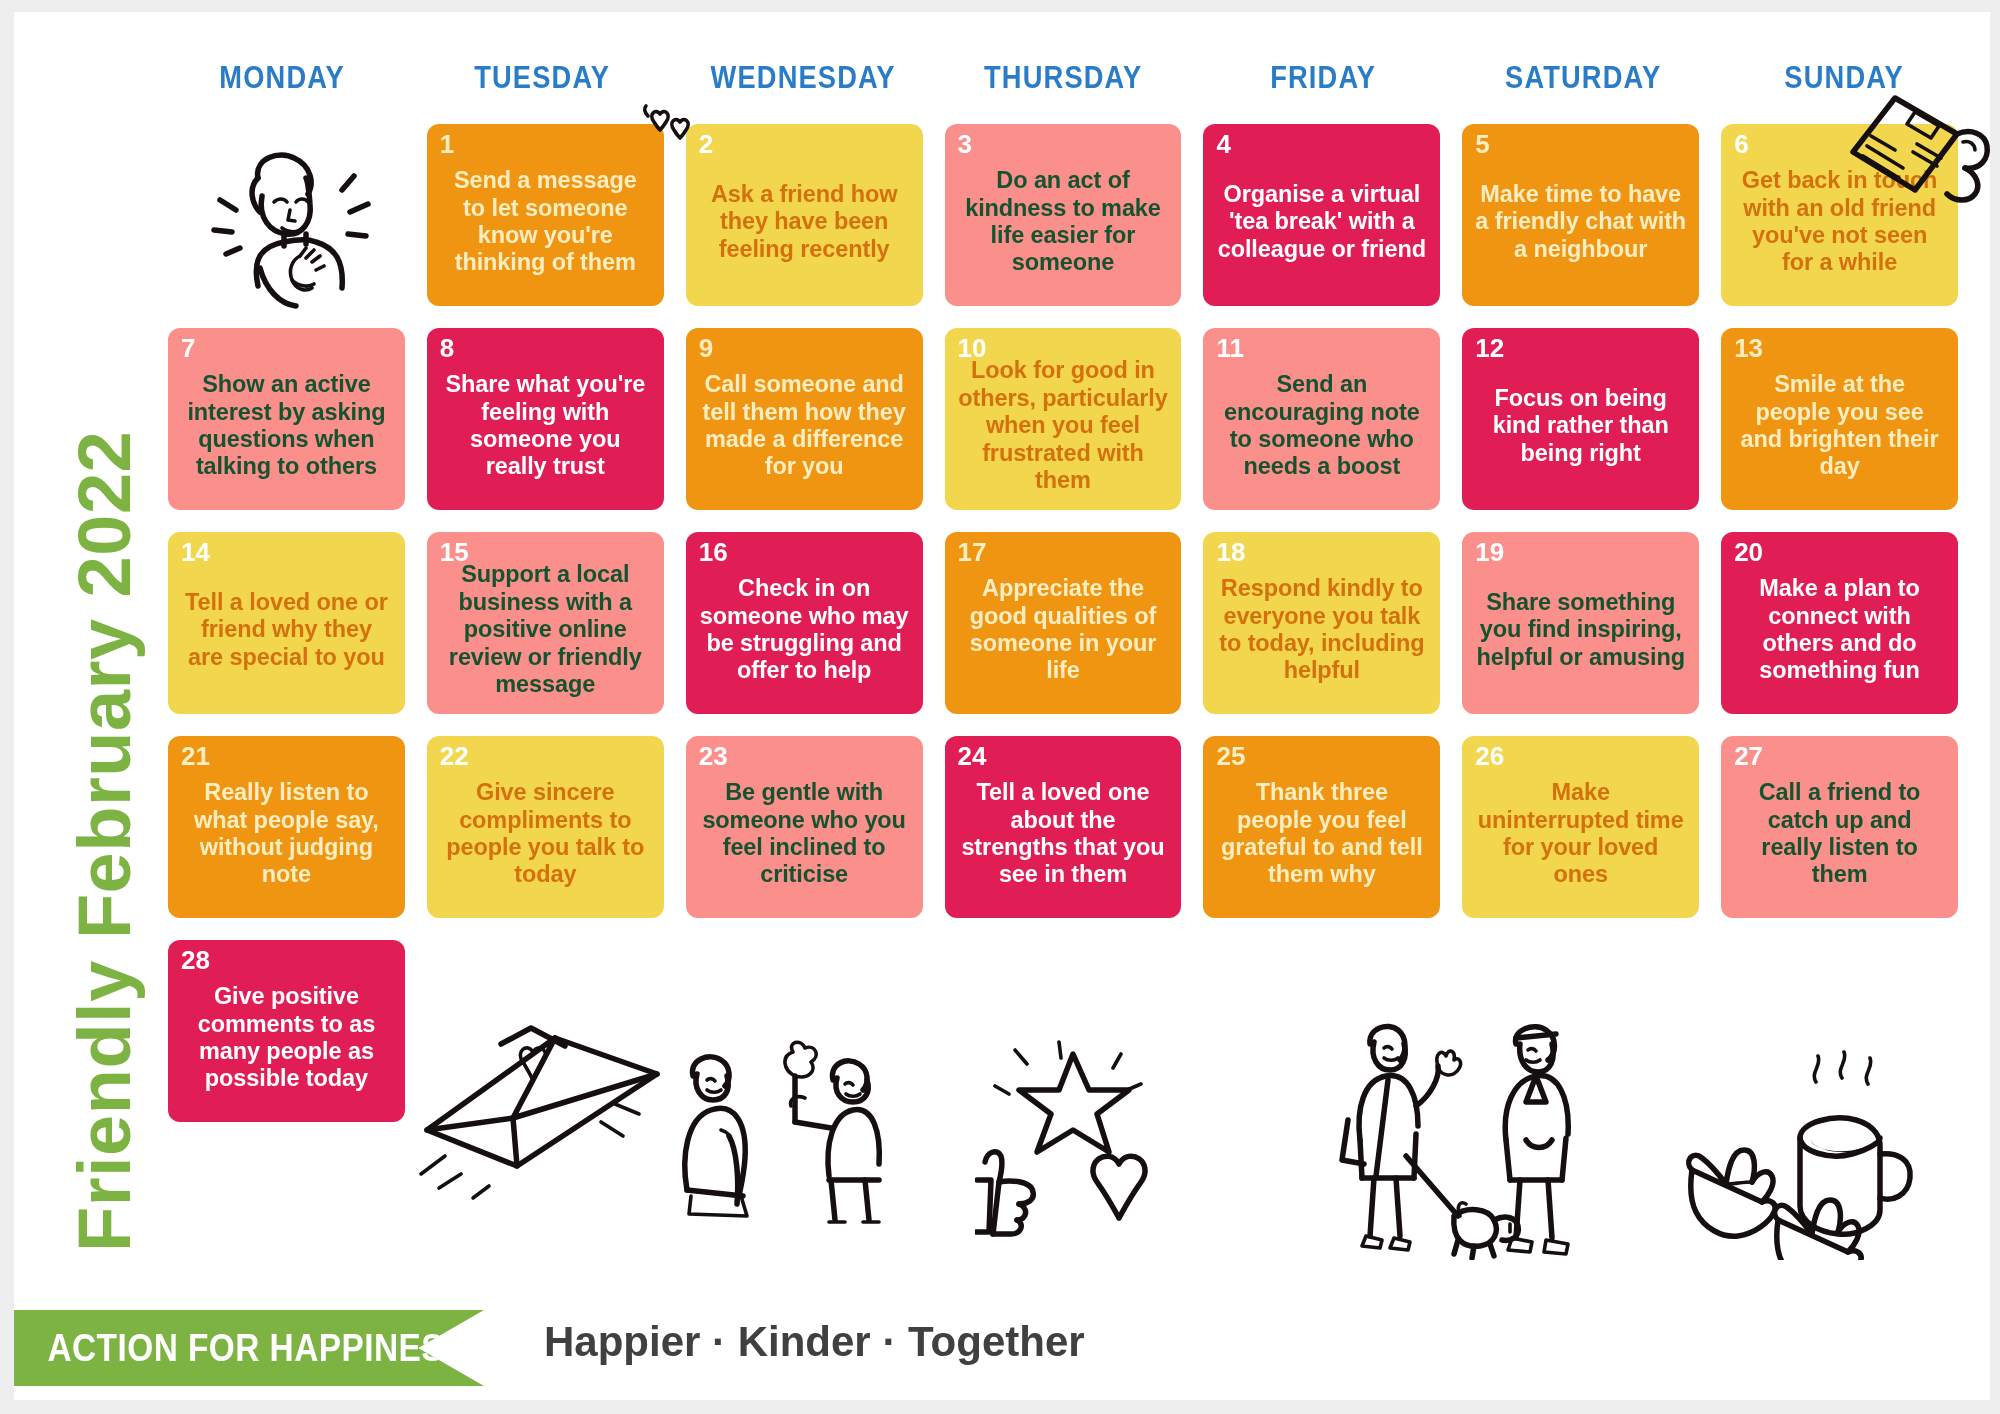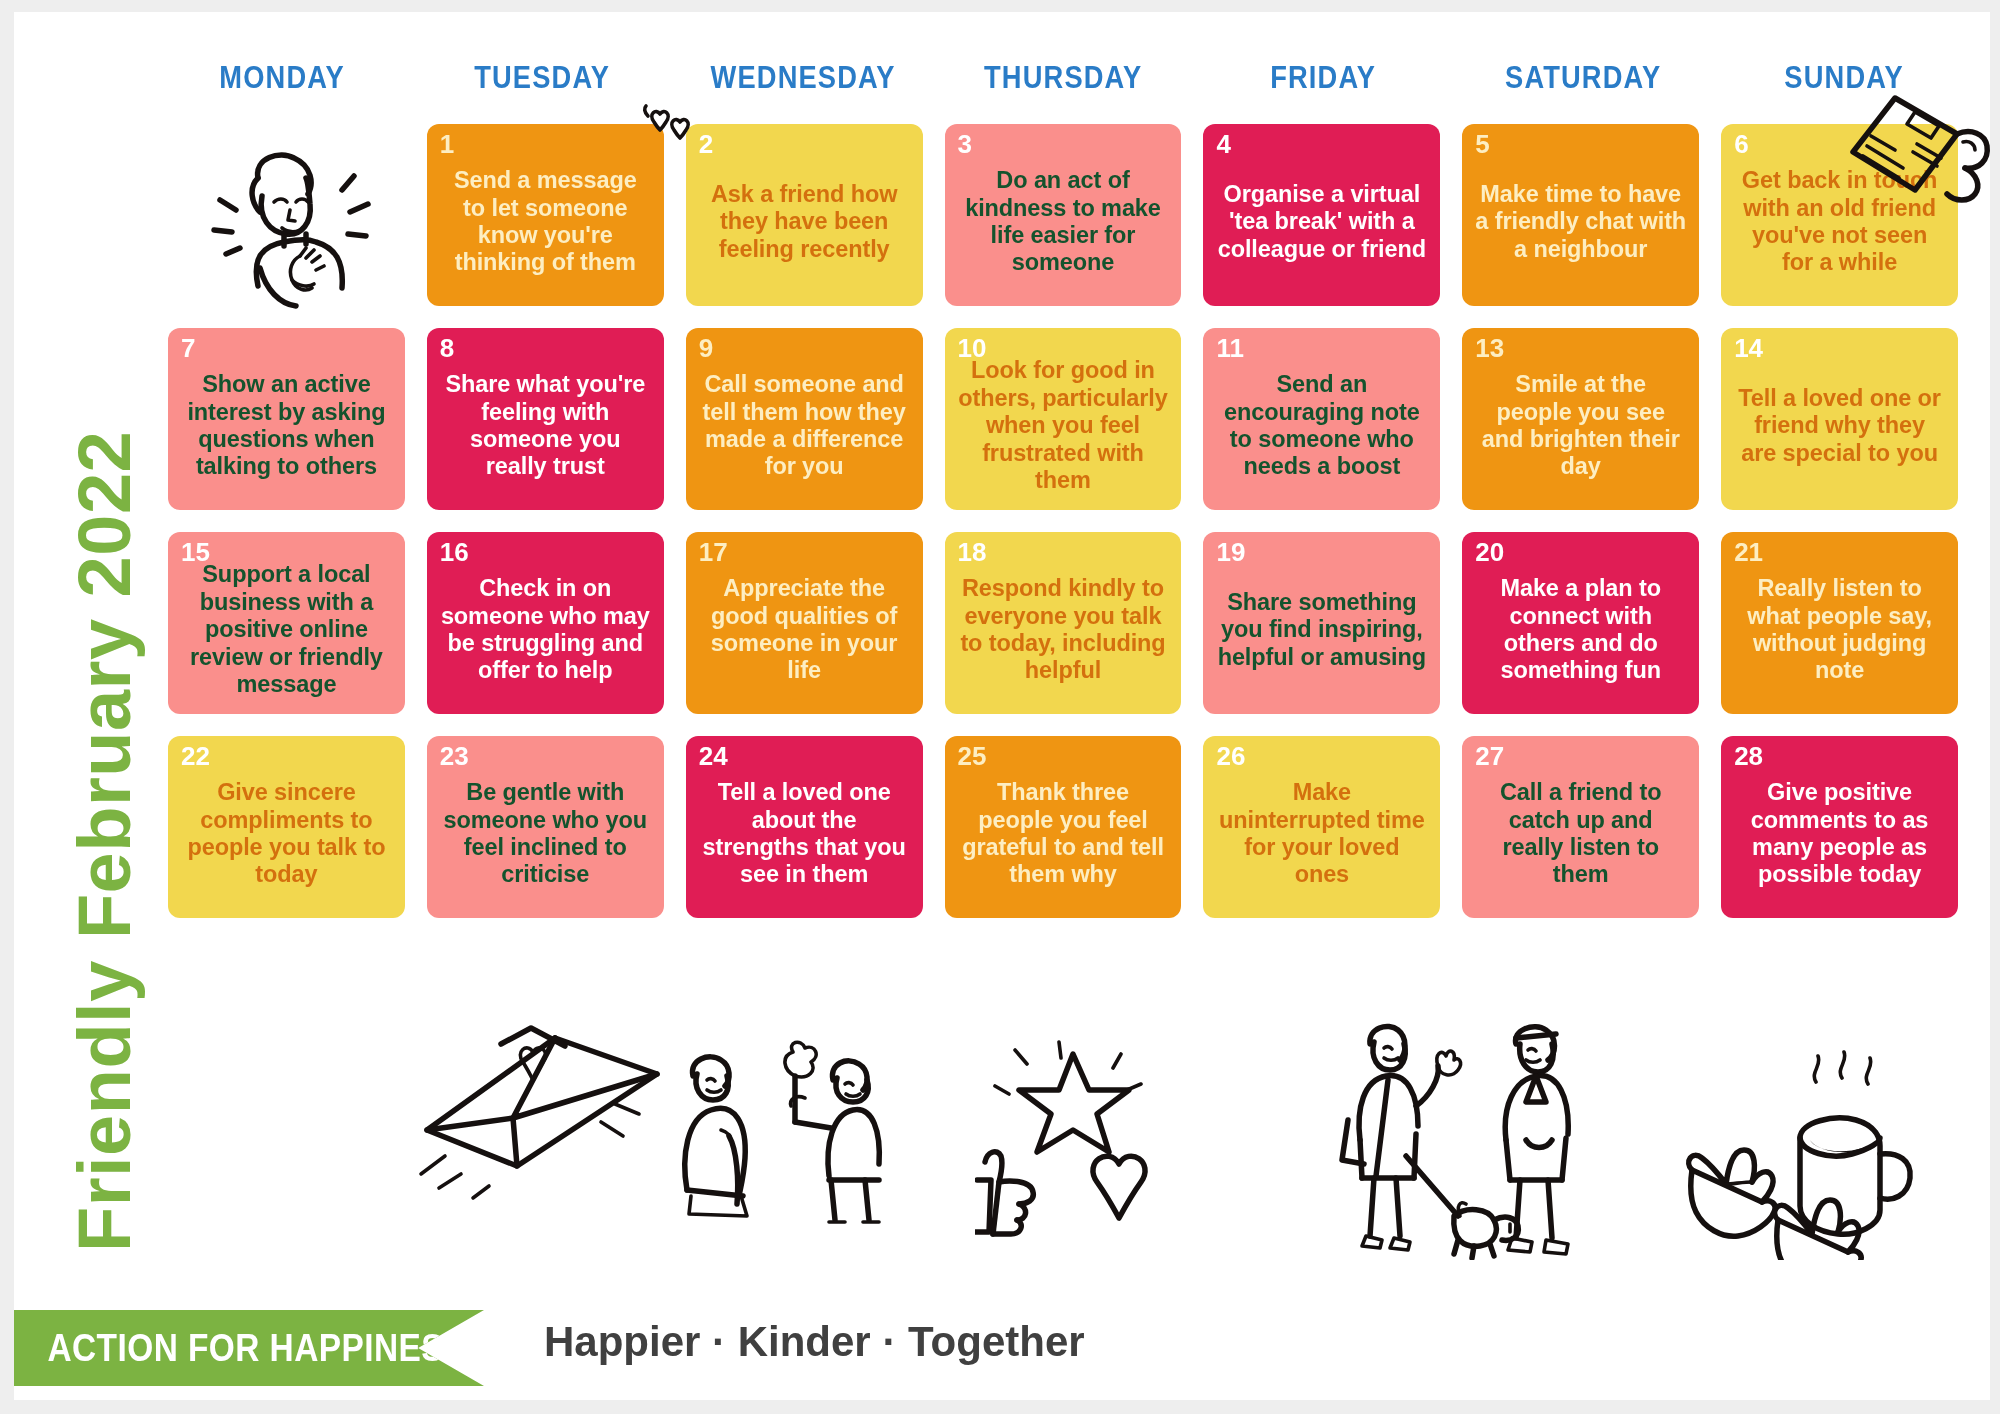--- a/index.html
+++ b/index.html
@@ -258,20 +258,24 @@
           <div class="daynum">9</div>
           <div class="tasktext">Call someone and tell them how they made a difference for you</div>
         </div>
         <div class="cell c-yellow">
           <div class="daynum">10</div>
           <div class="tasktext">Look for good in others, particularly when you feel frustrated with them</div>
         </div>
         <div class="cell c-pink">
           <div class="daynum">11</div>
           <div class="tasktext">Send an encouraging note to someone who needs a boost</div>
+        </div>
+        <div class="cell c-crimson">
+          <div class="daynum">12</div>
+          <div class="tasktext">Focus on being kind rather than being right</div>
         </div>
         <div class="cell c-orange">
           <div class="daynum">13</div>
           <div class="tasktext">Smile at the people you see and brighten their day</div>
         </div>
         <div class="cell c-yellow">
           <div class="daynum">14</div>
           <div class="tasktext">Tell a loved one or friend why they are special to you</div>
         </div>
         <div class="cell c-pink">

